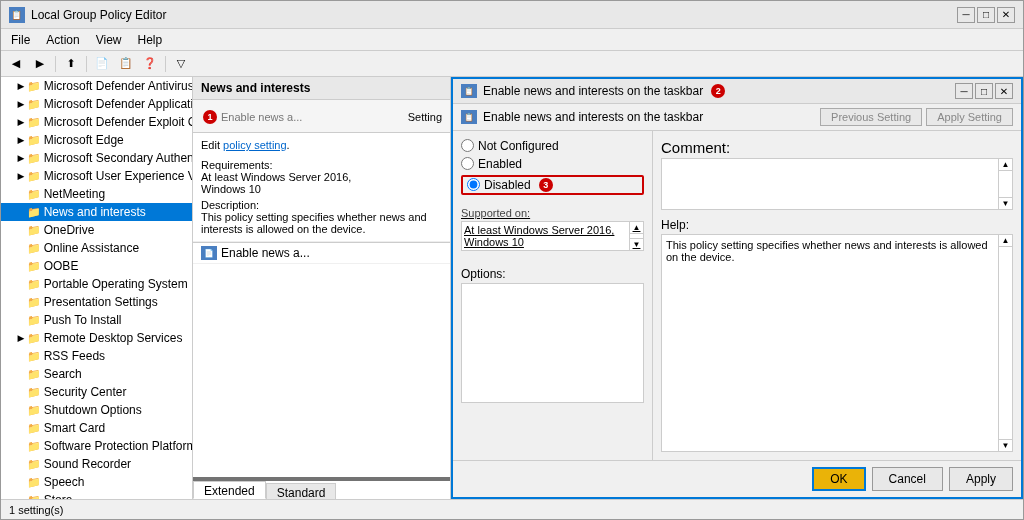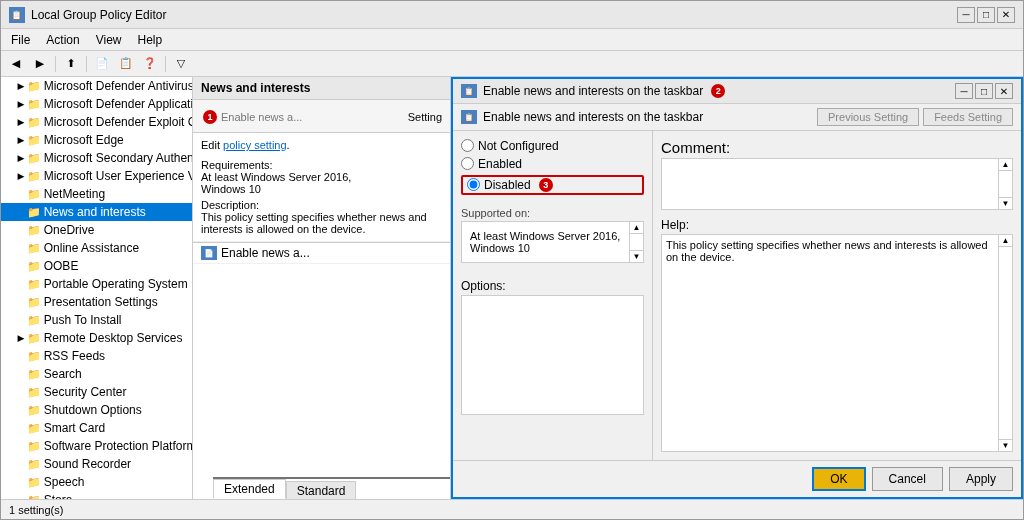--- a/index.html
+++ b/index.html
@@ -34,21 +34,21 @@
     
     .settings-panel { width: 258px; background: white; border-right: 1px solid #ccc; display: flex; flex-direction: column; overflow: hidden; }
     .settings-header { background: #e8e8e8; padding: 4px 8px; border-bottom: 1px solid #ccc; }
     .settings-header-title { font-size: 12px; font-weight: bold; }
 
     .settings-list { flex: 1; overflow-y: auto; border-top: 1px solid #ccc; }
     .settings-row { display: flex; align-items: center; padding: 3px 8px; border-bottom: 1px solid #f0f0f0; cursor: pointer; }
     .settings-row-icon { width: 16px; height: 14px; background: #4a7fc1; display: inline-flex; align-items: center; justify-content: center; color: white; font-size: 8px; margin-right: 4px; flex-shrink: 0; }
     .settings-row-name { flex: 1; font-size: 12px; overflow: hidden; text-overflow: ellipsis; white-space: nowrap; }
 
-    .settings-tabs { display: flex; border-top: 2px solid #737373; height: 22px; margin-left: 20px; }
+    .settings-tabs { display: flex; border-top: 4px solid #737373; height: 22px; }
     .settings-tab { padding: 2px 10px; font-size: 12px; border: 1px solid #ccc; border-bottom: none; cursor: pointer; background: #e8e8e8; margin-top: 2px; }
     .settings-tab.active { background: white; border-bottom: 1px solid white; margin-top: 0; }
 
     
     .dialog-panel { flex: 1; background: #f0f0f0; border: 2px solid #0078d7; display: flex; flex-direction: column; }
     .dialog-title { background: #e8e8e8; padding: 4px 8px; display: flex; align-items: center; justify-content: space-between; border-bottom: 1px solid #ccc; }
     .dialog-title-left { display: flex; align-items: center; gap: 6px; font-size: 12px; }
     .dialog-title-icon { width: 16px; height: 14px; background: #4a7fc1; display: inline-flex; align-items: center; justify-content: center; color: white; font-size: 8px; }
     .dialog-title-controls { display: flex; gap: 2px; }
     .dialog-title-btn { width: 18px; height: 16px; background: #e8e8e8; border: 1px solid #999; display: flex; align-items: center; justify-content: center; font-size: 10px; cursor: pointer; }
@@ -60,21 +60,21 @@
     .dialog-nav-btn { padding: 2px 10px; font-size: 11px; background: #e8e8e8; border: 1px solid #aaa; cursor: pointer; color: #888; }
 
     .dialog-body { display: flex; flex: 1; overflow: hidden; }
 
     .dialog-left { width: 200px; padding: 8px; display: flex; flex-direction: column; border-right: 1px solid #ccc; }
     .radio-group { display: flex; flex-direction: column; gap: 4px; margin-bottom: 8px; }
     .radio-label { display: flex; align-items: flex-start; gap: 4px; font-size: 12px; cursor: pointer; }
     .radio-label input[type=radio] { margin: 0; }
     .radio-disabled { border: 2px solid #cc0000; padding: 1px 4px; border-radius: 2px; }
 
-    .supported-section { margin-top: 4px; }
+    .supported-section { margin-top: 4px; text-decoration: underline; }
     .supported-label { font-size: 11px; margin-bottom: 2px; color: #444; }
 
     .options-section { margin-top: 16px; }
     .options-label { font-size: 12px; margin-bottom: 2px; }
     .options-box { border: 1px solid #ccc; background: white; flex: 1; min-height: 80px; }
 
     .dialog-right { flex: 1; padding: 8px; display: flex; flex-direction: column; }
     .comment-section { margin-bottom: 8px; }
     .comment-label { font-size: 15px; margin-bottom: 2px; }
     .comment-box { border: 1px solid #ccc; background: white; height: 50px; width: 100%; resize: none; font-size: 11px; }
@@ -324,21 +324,21 @@
         </div>
       </div>
 
       <div class="dialog-nav">
         <div class="dialog-nav-icon-row">
           <span class="dialog-nav-icon">📋</span>
           <span>Enable news and interests on the taskbar</span>
         </div>
         <div class="dialog-nav-buttons">
           <button class="dialog-nav-btn">Previous Setting</button>
-          <button class="dialog-nav-btn">Feeds Setting</button>
+          <button class="dialog-nav-btn">Apply Setting</button>
         </div>
       </div>
 
       <div class="dialog-body">
 
         <div class="dialog-left">
           <div class="radio-group">
             <label class="radio-label">
               <input type="radio" name="policy" style="">
               <span>Not Configured</span>
@@ -350,21 +350,21 @@
             <label class="radio-label radio-disabled">
               <input type="radio" name="policy" checked="" style="">
               <span>Disabled</span>
               <span class="badge" style="background:#cc0000;color:white;border-radius:50%;width:14px;height:14px;display:inline-flex;align-items:center;justify-content:center;font-size:9px;font-weight:bold;margin-left:4px;">3</span>
             </label>
           </div>
 
           <div class="supported-section">
             <div class="supported-label">Supported on:</div>
             <div style="display:flex;border:1px solid #ccc;background:white;">
-              <div style="flex:1;padding:8px;font-size:11px;">At least Windows Server 2016, Windows 10</div>
+              <div style="flex:1;padding:2px;font-size:11px;">At least Windows Server 2016, Windows 10</div>
               <div style="display:flex;flex-direction:column;width:14px;border-left:1px solid #ccc;">
                 <div style="font-size:8px;text-align:center;border-bottom:1px solid #ccc;padding:1px;">▲</div>
                 <div style="flex:1;"></div>
                 <div style="font-size:8px;text-align:center;border-top:1px solid #ccc;padding:1px;">▼</div>
               </div>
             </div>
           </div>
 
           <div class="options-section">
             <div class="options-label">Options:</div>

